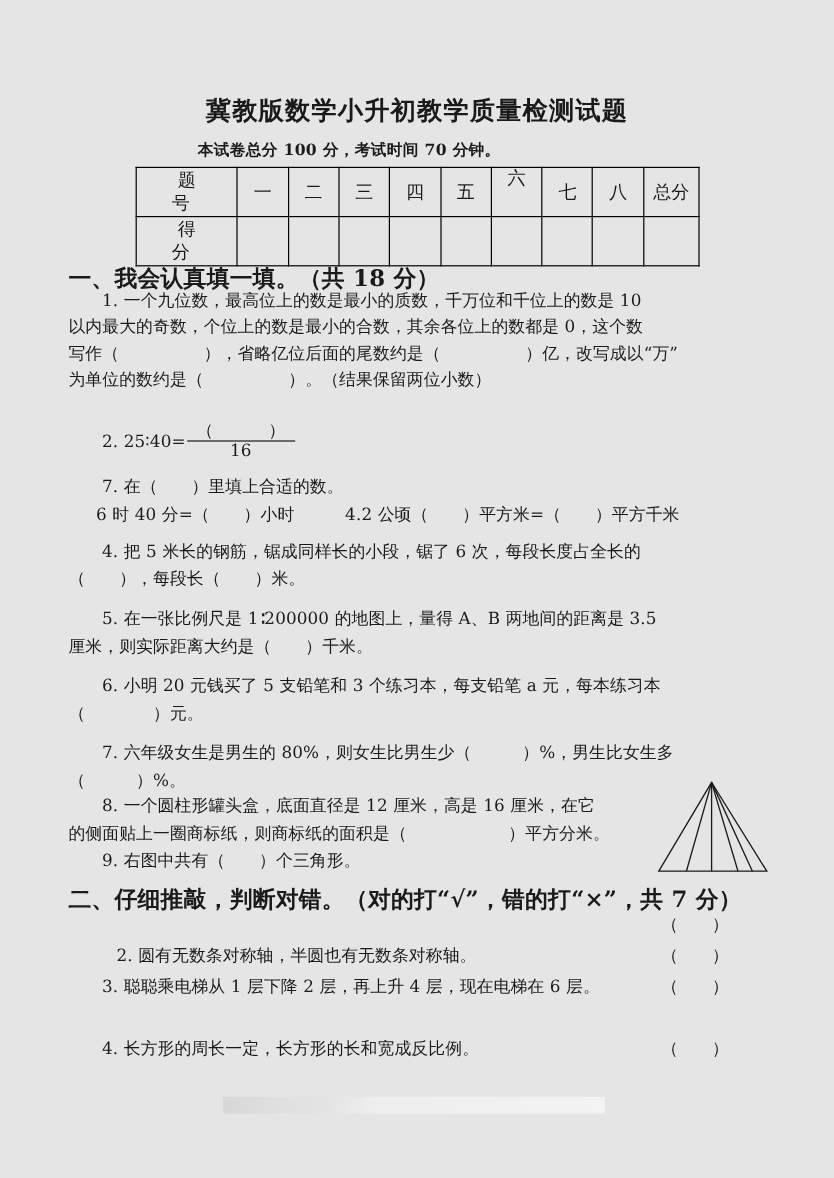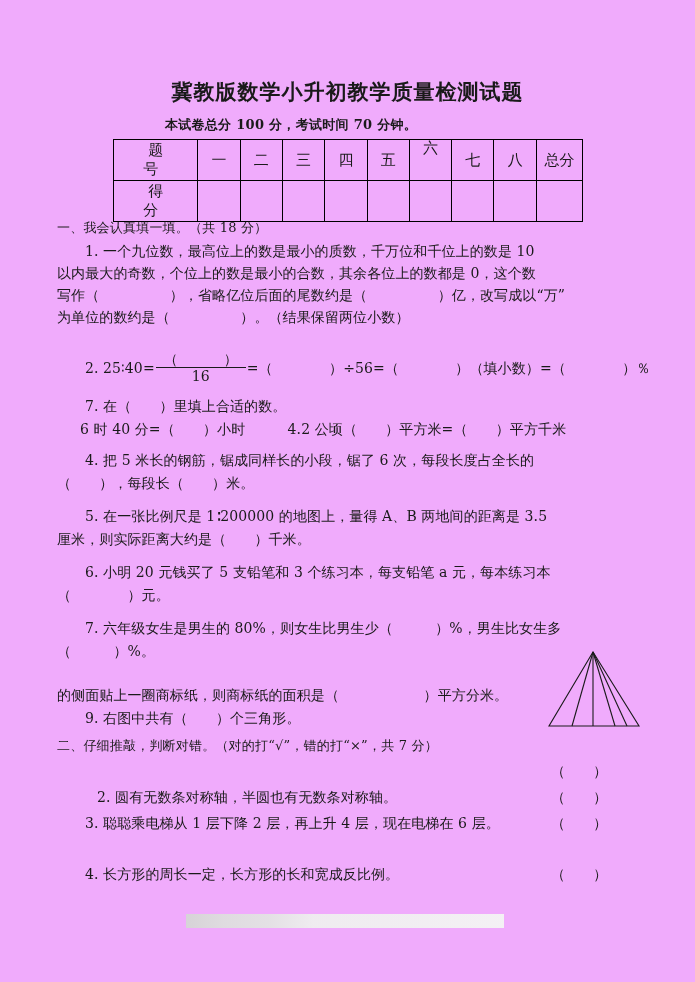--- a/index.html
+++ b/index.html
@@ -13,21 +13,21 @@
     position: relative;
     font-family: "DejaVu Serif", "Liberation Serif", serif;
     color: #1a1a1a;
     overflow: hidden;
   }
   .page {
     position: absolute;
     left: 0; top: 0;
     width: 695px;
     height: 982px;
-    background: #f0abfc;
+    background: #e5e5e5;
   }
 
   
   .doc-title {
     position: absolute;
     left: 0; top: 78px;
     width: 695px;
     text-align: center;
     font-size: 21px;
     font-weight: bold;
@@ -70,22 +70,22 @@
   .score-table td.total { width: 52px; letter-spacing: 0px; }
   .score-table td.raised {
     vertical-align: top;
     line-height: 1.0;
     padding-top: 1px;
   }
 
   
   .section-head {
     position: absolute;
-    font-size: 13px;
-    font-weight: normal;
+    font-size: 19px;
+    font-weight: bold;
     letter-spacing: 0.2px;
     white-space: nowrap;
   }
   .line {
     position: absolute;
     font-size: 14px;
     letter-spacing: 0.1px;
     white-space: nowrap;
     line-height: 1.2;
   }
@@ -178,38 +178,39 @@
     </table>
 
   <div class="section-head" style="left:57px; top:219px;">一、我会认真填一填。（共 18 分）</div>
 
   <div class="line" style="left:85px; top:243px;">1. 一个九位数，最高位上的数是最小的质数，千万位和千位上的数是 10</div>
   <div class="line" style="left:57px; top:265px;">以内最大的奇数，个位上的数是最小的合数，其余各位上的数都是 0，这个数</div>
   <div class="line" style="left:57px; top:287px;">写作（　　　　　），省略亿位后面的尾数约是（　　　　　）亿，改写成以“万”</div>
   <div class="line" style="left:57px; top:309px;">为单位的数约是（　　　　　）。（结果保留两位小数）</div>
 
   <div class="line" style="left:85px; top:353px;">
-    <span>2. 25∶40=</span><span class="frac"><span class="num">（　　）</span><span class="bar"></span><span class="den">16</span></span><span>=（　　　　）÷56=（　　　　）（填小数）=（　　　　）％</span>
+    <span>2. 25∶40=</span><span class="frac"><span class="num">（　　）</span><span class="bar"></span><span class="den">16</span></span>
   </div>
 
   <div class="line" style="left:85px; top:398px;">7. 在（　　）里填上合适的数。</div>
   <div class="line" style="left:80px; top:421px;">6 时 40 分=（　　）小时　　　4.2 公顷（　　）平方米=（　　）平方千米</div>
 
   <div class="line" style="left:85px; top:452px;">4. 把 5 米长的钢筋，锯成同样长的小段，锯了 6 次，每段长度占全长的</div>
   <div class="line" style="left:57px; top:475px;">（　　），每段长（　　）米。</div>
 
   <div class="line" style="left:85px; top:508px;">5. 在一张比例尺是 1∶200000 的地图上，量得 A、B 两地间的距离是 3.5</div>
   <div class="line" style="left:57px; top:531px;">厘米，则实际距离大约是（　　）千米。</div>
 
   <div class="line" style="left:85px; top:564px;">6. 小明 20 元钱买了 5 支铅笔和 3 个练习本，每支铅笔 a 元，每本练习本</div>
   <div class="line" style="left:57px; top:587px;">（　　　　）元。</div>
 
   <div class="line" style="left:85px; top:620px;">7. 六年级女生是男生的 80%，则女生比男生少（　　　）%，男生比女生多</div>
   <div class="line" style="left:57px; top:643px;">（　　　）%。</div>
 
+  <div class="line" style="left:85px; top:664px;">8. 一个圆柱形罐头盒，底面直径是 12 厘米，高是 16 厘米，在它</div>
   <div class="line" style="left:57px; top:687px;">的侧面贴上一圈商标纸，则商标纸的面积是（　　　　　　）平方分米。</div>
 
   <div class="line" style="left:85px; top:710px;">9. 右图中共有（　　）个三角形。</div>
 
   <div class="figure-triangle">
     <svg width="96" height="84" viewBox="0 0 96 84">
       <g stroke="#1a1a1a" stroke-width="1.1" fill="none">
         <path d="M48 4 L4 78 L94 78 Z"></path>
         <line x1="48" y1="4" x2="27" y2="78"></line>
         <line x1="48" y1="4" x2="48" y2="78"></line>

